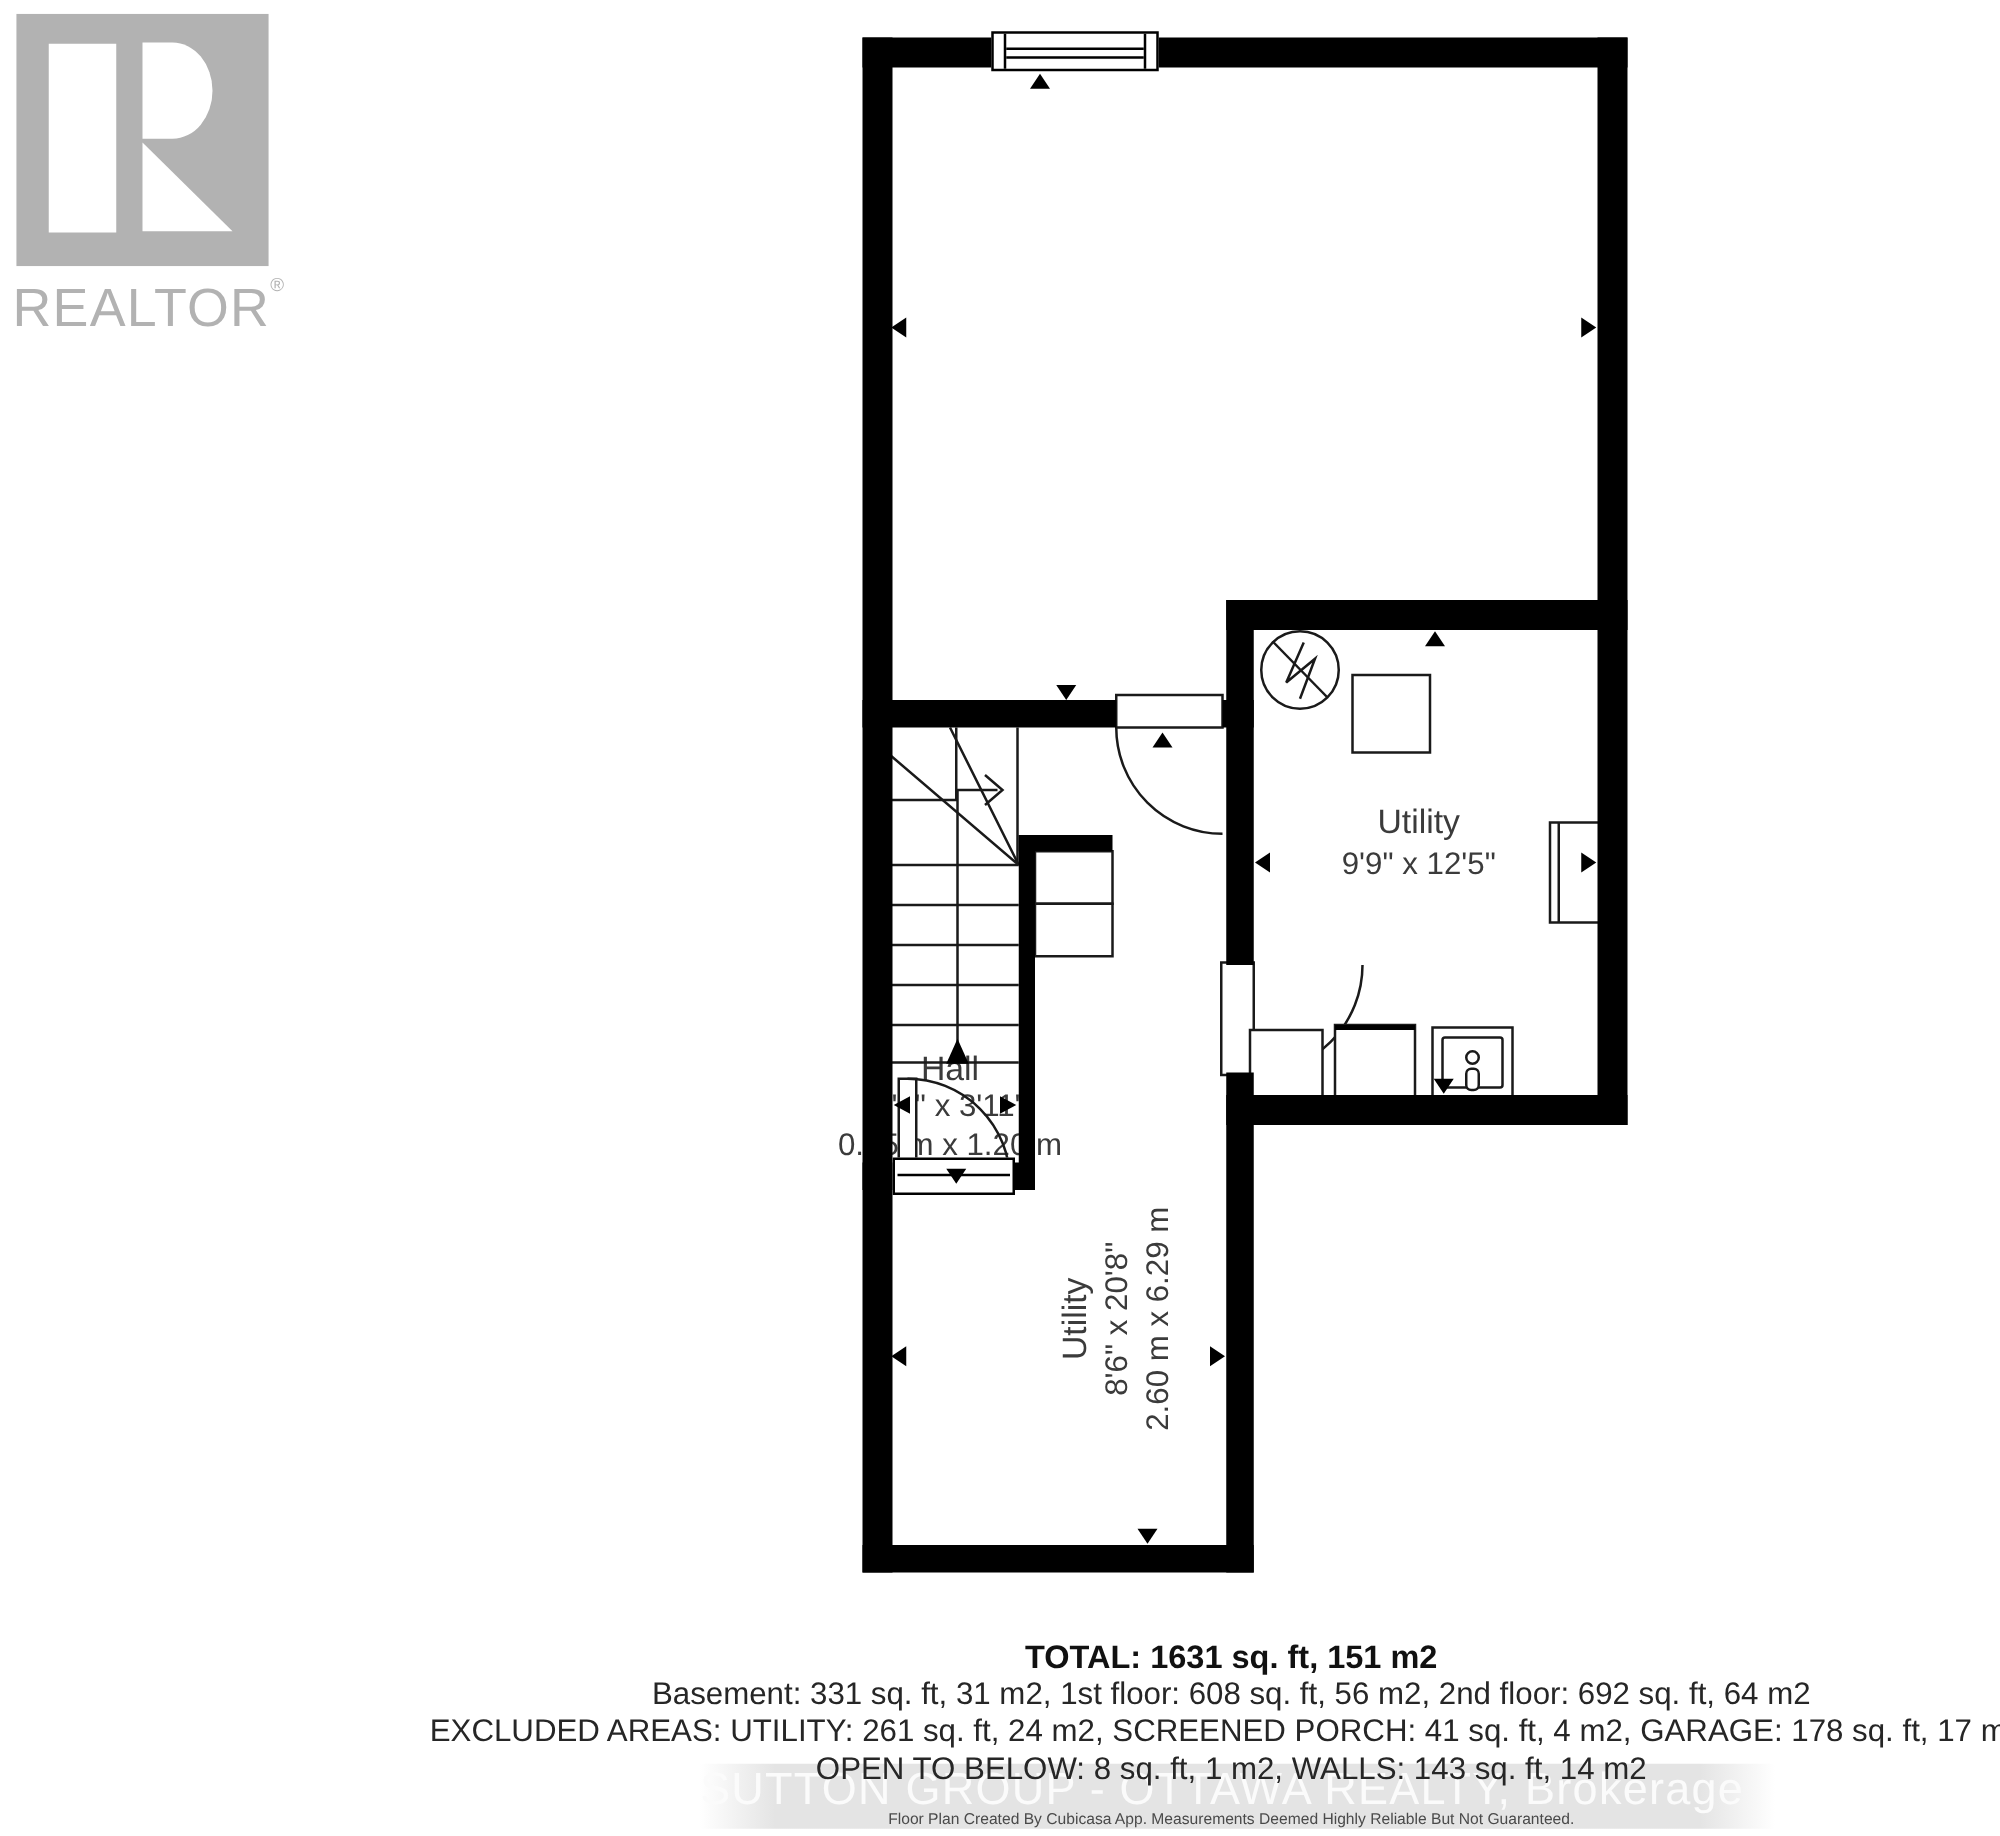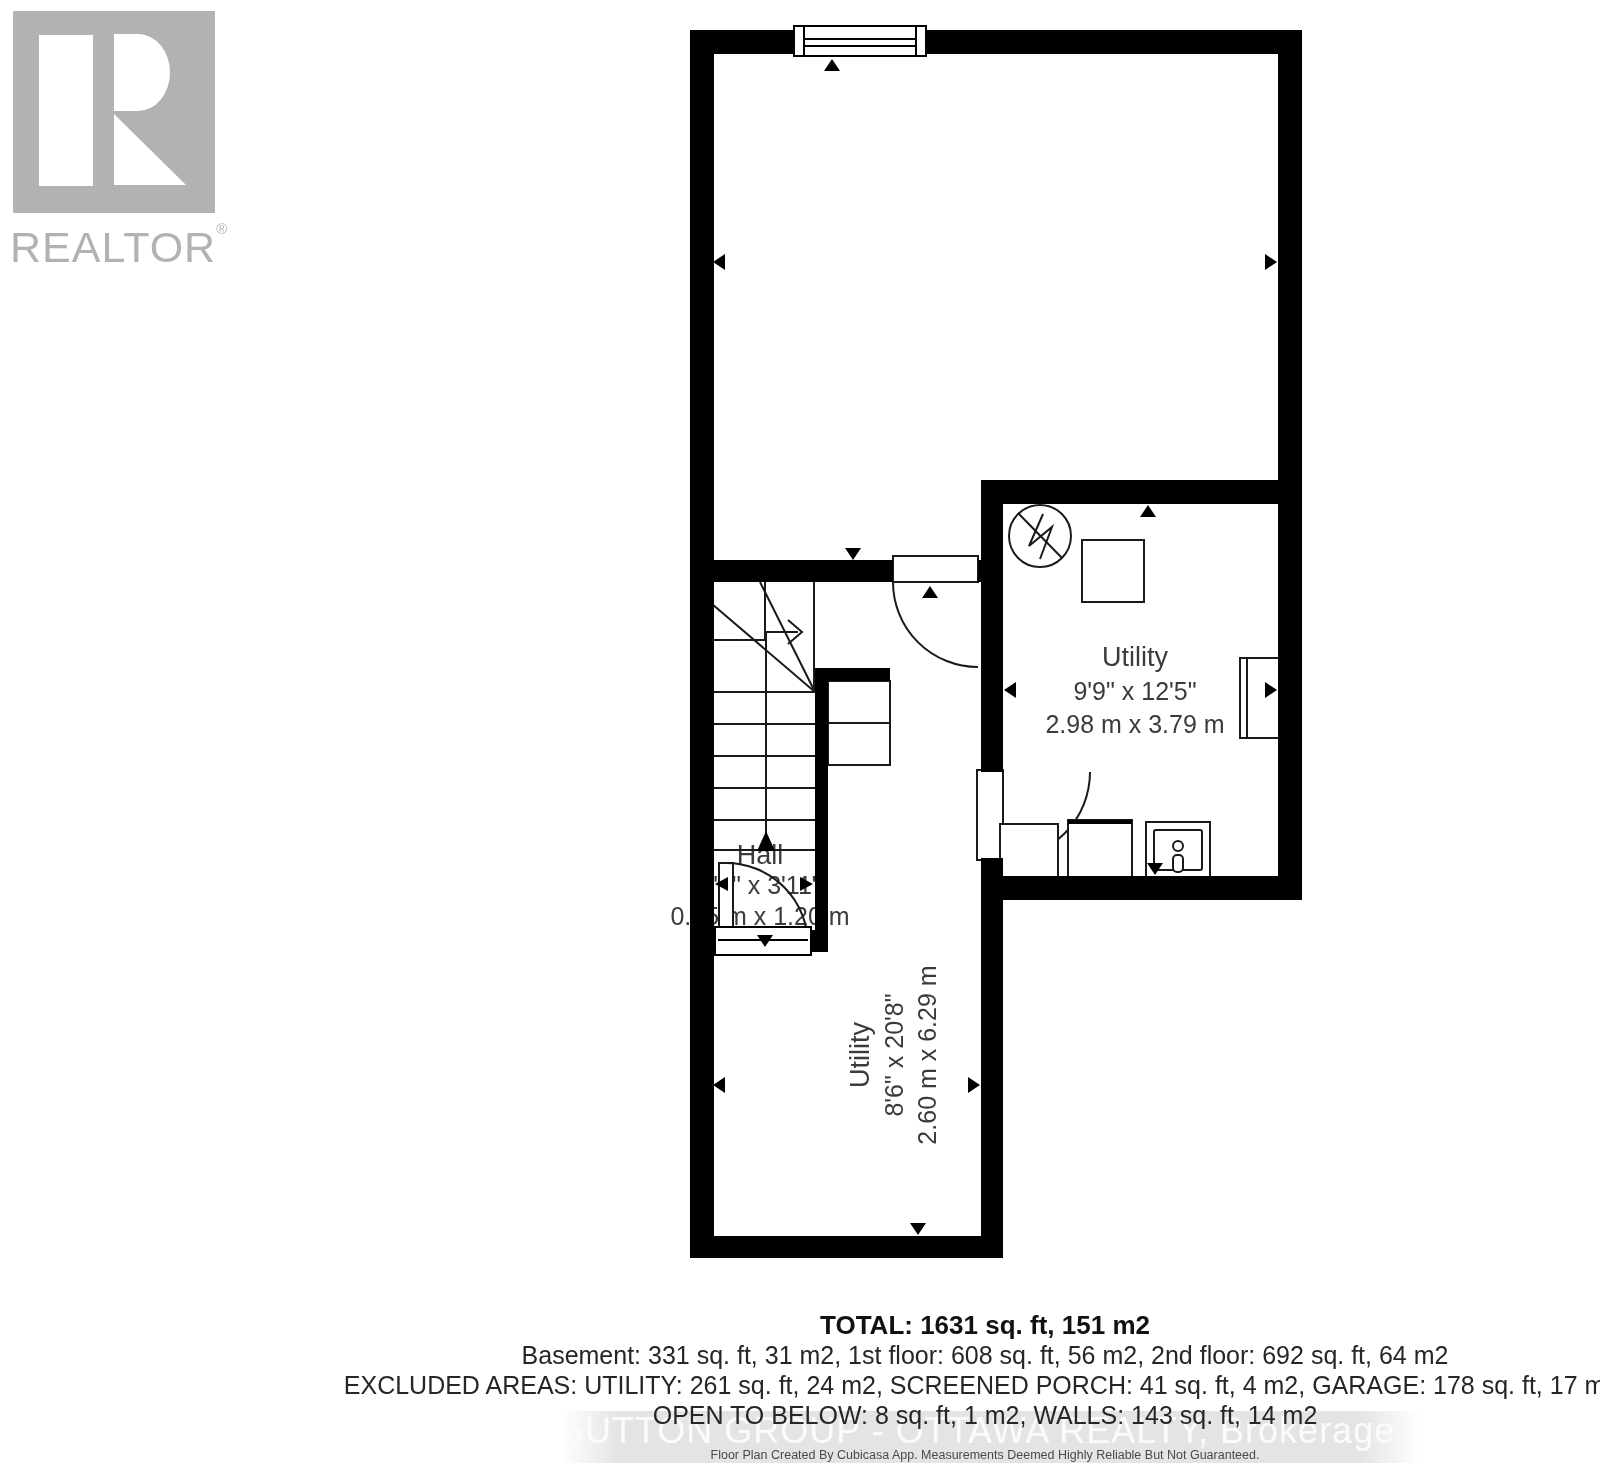--- a/index.html
+++ b/index.html
@@ -48,21 +48,20 @@
       <path d="M101 23 H125 A32 38.5 0 0 1 125 100 H101 Z" fill="#ffffff"></path>
       <path d="M101 103 L173 174 L101 174 Z" fill="#ffffff"></path>
     </svg>
   </div>
   <div class="logo-text"><span>REALTOR</span><sup>®</sup></div>
 
 
   <div class="roomlbl" style="left:935px;top:640px;width:400px;">
     <div class="rname">Utility</div>
     <div class="rdim">9'9" x 12'5"</div>
-    <div class="rdim">2.98 m x 3.79 m</div>
   </div>
 
   <div class="roomlbl" style="left:560px;top:840px;width:400px;">
     <div class="rname" style="font-size:27px;line-height:30px;">Hall</div>
     <div class="rdim" style="line-height:31px;">3'1" x 3'11"</div>
     <div class="rdim" style="line-height:31px;">0.95 m x 1.20 m</div>
   </div>
 
   <div class="roomlbl rot" style="left:893px;top:1055px;width:430px;">
     <div class="rname">Utility</div>

